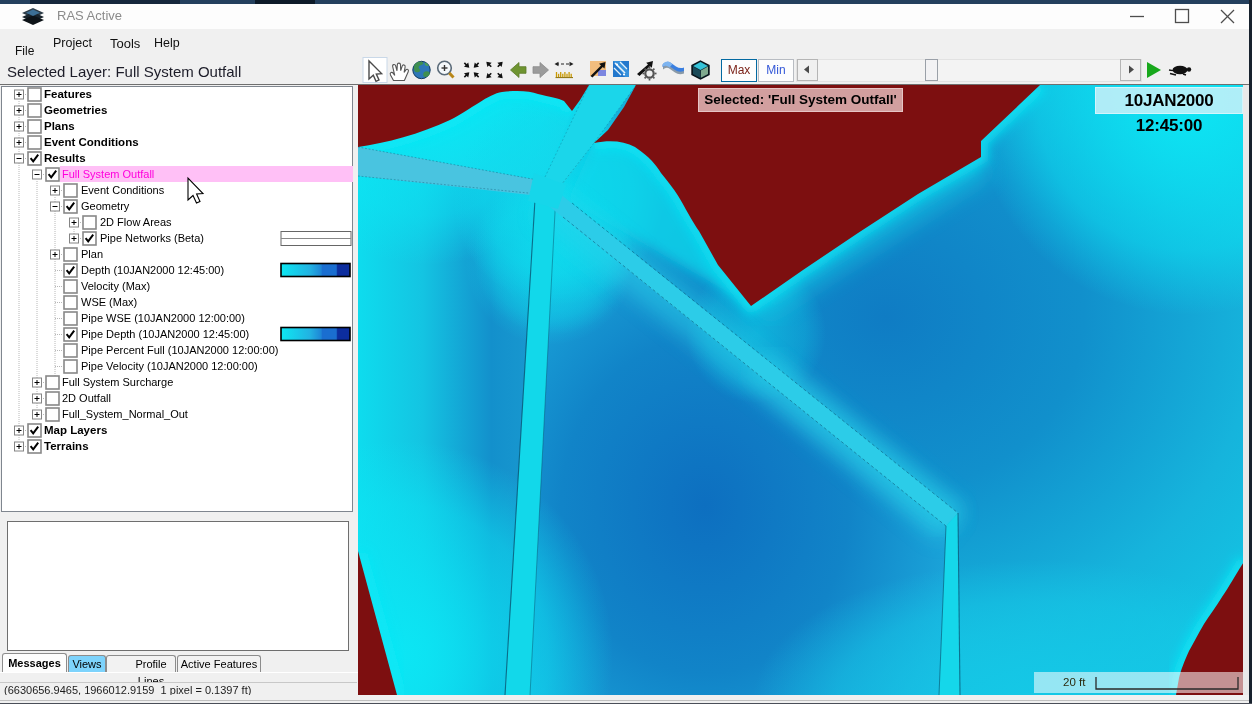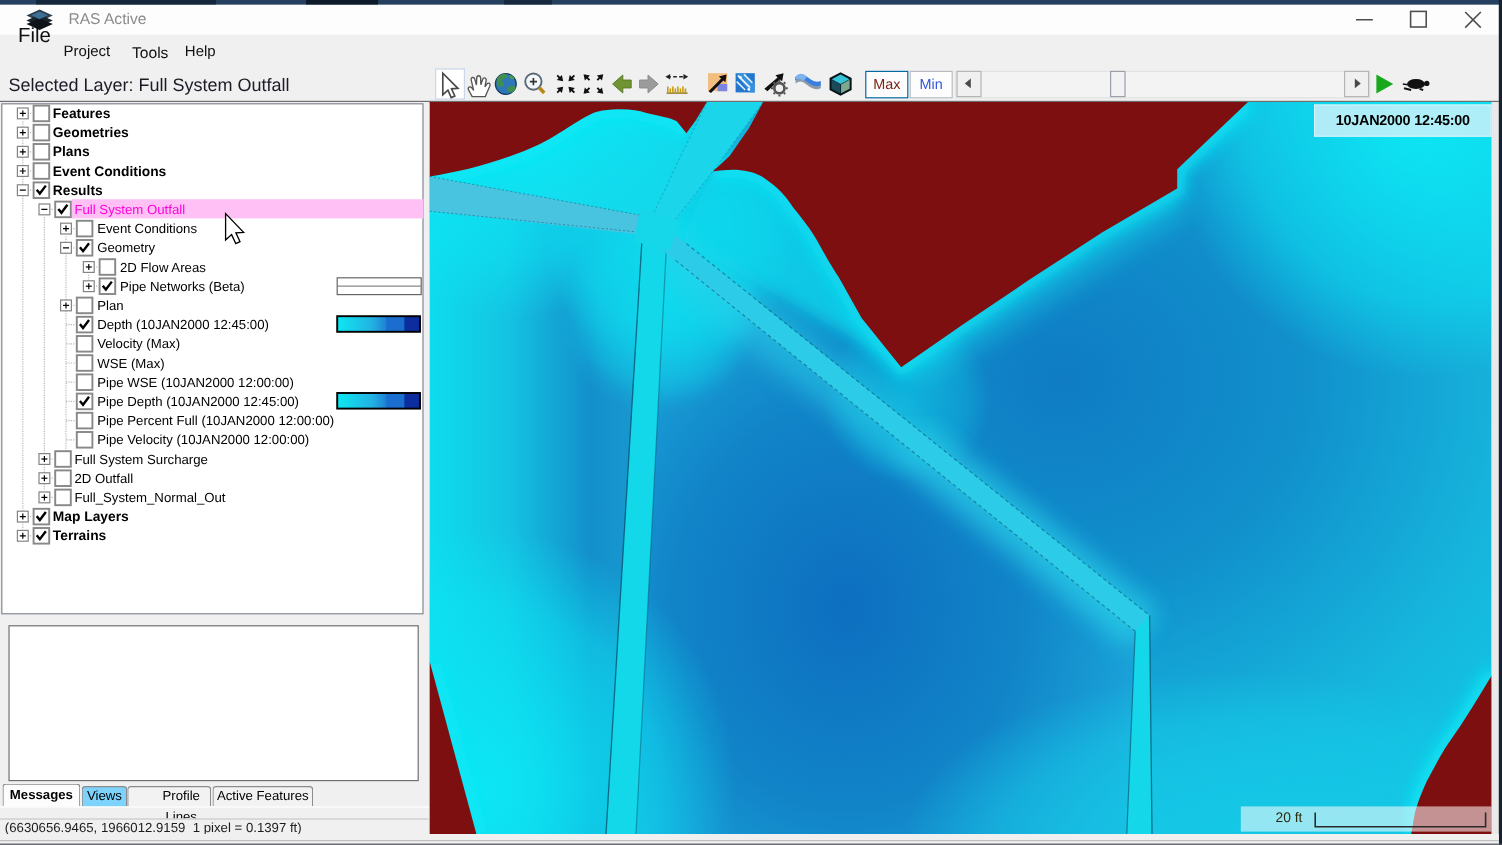--- a/index.html
+++ b/index.html
@@ -16,21 +16,21 @@
       <path d="M 12 2.5 L 19 5.8 L 12 9 L 5 5.8 Z" fill="#3c6f96"></path>
     </svg>
 <div class="abs" style="left:57px;top:8px;font-size:13px;color:#8b8b8b;">RAS Active</div>
 <svg class="abs" style="left:1100px;top:4px" width="149" height="25" viewBox="0 0 149 25">
       <line x1="30" y1="12.5" x2="44" y2="12.5" stroke="#4d4d4d" stroke-width="1.3"></line>
       <rect x="75.5" y="5.5" width="13" height="13" fill="none" stroke="#4d4d4d" stroke-width="1.3"></rect>
       <line x1="121" y1="6" x2="134" y2="19" stroke="#4d4d4d" stroke-width="1.3"></line>
       <line x1="134" y1="6" x2="121" y2="19" stroke="#4d4d4d" stroke-width="1.3"></line>
     </svg>
 <div class="abs" style="left:0;top:29px;width:1249px;height:27px;background:#f0f0f0;"></div>
-<div class="abs" style="left:15px;top:20px;font-size:17px;color:#111;">File</div>
+<div class="abs" style="left:15px;top:44px;font-size:12px;color:#111;">File</div>
 <div class="abs" style="left:53px;top:36px;font-size:12.5px;color:#111;">Project</div>
 <div class="abs" style="left:110px;top:36px;font-size:13px;color:#111;">Tools</div>
 <div class="abs" style="left:154px;top:36px;font-size:12.5px;color:#111;">Help</div>
 <div class="abs" style="left:0;top:56px;width:1249px;height:28px;background:#f0f0f0;"></div>
 <div class="abs" style="left:7px;top:63px;font-size:15px;color:#1c1c28;">Selected Layer: Full System Outfall</div>
 <svg class="abs" style="left:0;top:0" width="820" height="84" viewBox="0 0 820 84">
       <rect x="363" y="57.5" width="24" height="25" fill="#fff" stroke="#c9d8e8"></rect>
       <path d="M 369 61 L 369 79 L 373.3 75.2 L 376 81.3 L 379 80 L 376.3 74 L 381.6 73.6 Z" fill="#fff" stroke="#4a4a4a" stroke-width="1.4"></path>
       <path d="M 393.5 80.5 l -3 -5.5 q -0.8 -1.8 0.5 -2.4 q 1.3 -0.6 2.3 0.8 l 1.4 1.9 l -2 -8.6 q -0.4 -1.8 1 -2.1 q 1.5 -0.3 2 1.4 l 1.3 4.8 l 0.3 -5.9 q 0.1 -1.8 1.6 -1.8 q 1.5 0 1.6 1.8 l 0.2 5.8 l 1.5 -4.5 q 0.5 -1.6 1.9 -1.2 q 1.4 0.5 1 2.2 l -1 5.2 l 1.6 -2.3 q 1 -1.3 2.1 -0.6 q 1.1 0.7 0.4 2.2 l -3.8 8.8 Z" fill="#fff" stroke="#555" stroke-width="1.1"></path>
       <circle cx="421.5" cy="70" r="8.7" fill="#2d77b8" stroke="#123a5e" stroke-width="1"></circle>
@@ -379,21 +379,22 @@
       <line x1="205" y1="132" x2="588" y2="441" stroke="rgba(10,72,102,0.55)" stroke-width="0.9" stroke-dasharray="3,2.5"></line>
       <path d="M 600,428 L 588,441 L 581,610 L 602,610 Z" fill="#15d7ea"></path>
       <line x1="600" y1="428" x2="602" y2="610" stroke="rgba(10,75,105,0.7)" stroke-width="1.1"></line>
       <line x1="588" y1="441" x2="581" y2="610" stroke="rgba(10,75,105,0.6)" stroke-width="1"></line>
       <path d="M 176,88 L 208,100 L 200,124 L 170,116 Z" fill="#16d6ea"></path>
       <path d="M 0,0 L 231,0 L 222,15 L 214,26 L 206,16 C 200,13 192,12 180,9 C 172,6 160,5 144,7 C 130,9 114,24 92,35 C 62,49 28,58 0,62 Z" fill="#7d0f10"></path>
       <path d="M 278,0 L 266,22 L 250,45 L 236,58 C 252,55 266,56 277,62 C 292,72 298,80 303,88 C 312,99 318,107 322,114 C 330,128 336,139 341,146 L 360,180 L 393,221 L 445,185 L 500,148 L 560,109 L 623,72 L 623,56 L 682,0 Z" fill="#7d0f10"></path>
       <path d="M 887,475 C 878,489 872,500 864,512 C 858,522 851,531 846,539 C 840,549 836,557 831,566 C 826,577 823,585 821,593 L 818,610 L 887,610 Z" fill="#7d0f10"></path>
       <path d="M 0,466 L 39,610 L 0,610 Z" fill="#7d0f10"></path>
     </svg>
-<div class="abs" style="left:1095px;top:87px;width:148px;height:27px;background:rgba(220,242,250,0.78);border:1px solid rgba(235,250,255,0.6);box-sizing:border-box;text-align:center;line-height:25px;font-size:12px;font-weight:700;color:#000;letter-spacing:-0.2px;">10JAN2000 12:45:00</div>
+<div class="abs" style="left:698px;top:88px;width:205px;height:24px;background:rgba(255,233,233,0.66);border:1px solid rgba(255,245,245,0.45);box-sizing:border-box;text-align:center;line-height:22px;font-size:13.5px;font-weight:700;color:#000;white-space:nowrap;">Selected: 'Full System Outfall'</div>
+<div class="abs" style="left:1095px;top:87px;width:148px;height:27px;background:rgba(220,242,250,0.78);border:1px solid rgba(235,250,255,0.6);box-sizing:border-box;text-align:center;line-height:25px;font-size:17px;font-weight:700;color:#000;letter-spacing:-0.2px;">10JAN2000 12:45:00</div>
 <div class="abs" style="left:1034px;top:672px;width:209px;height:21px;background:rgba(255,255,255,0.55);"></div>
 <div class="abs" style="left:1063px;top:676px;font-size:11.5px;color:#2c2c10;">20 ft</div>
 <svg class="abs" style="left:1092px;top:676px" width="150" height="16">
       <path d="M 4 1 L 4 13 L 146 13 L 146 1" fill="none" stroke="#2a2a2a" stroke-width="1.3"></path>
     </svg>
 <div class="abs" style="left:1243px;top:85px;width:6px;height:610px;background:#e9e9e9;"></div>
 <div class="abs" style="left:1249px;top:0;width:3px;height:704px;background:#18222e;"></div>
 <div class="abs" style="left:0;top:695px;width:1249px;height:9px;background:#f0f0f0;"></div>
 <div class="abs" style="left:0;top:699.5px;width:1249px;height:1px;background:#c0c0c0;"></div>
 <div class="abs" style="left:0;top:703px;width:1252px;height:1px;background:#4a4e58;"></div>

